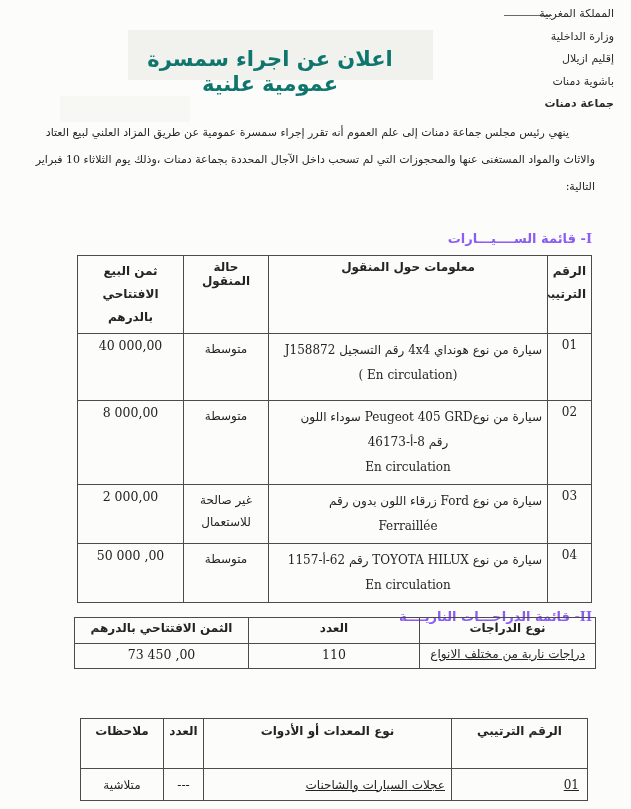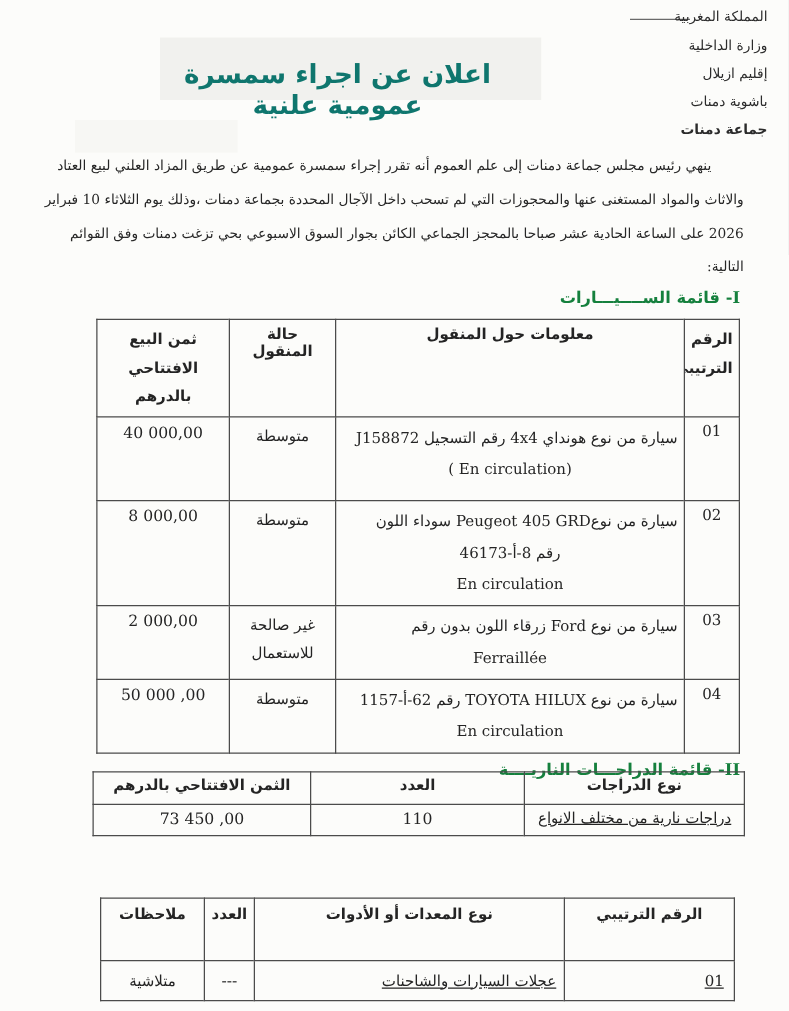--- a/index.html
+++ b/index.html
@@ -26,21 +26,21 @@
   }
 
   .intro{
     position:absolute;top:119px;right:36px;width:560px;z-index:1;
     direction:rtl;text-align:right;font-size:11px;line-height:27px;color:#262626;
   }
   .intro .line.first{text-indent:26px;}
 
   .sec-heading{
     position:absolute;right:39px;z-index:1;
-    direction:rtl;text-align:right;font-weight:bold;font-size:13px;color:#15803d;
+    direction:rtl;text-align:right;font-weight:bold;font-size:13px;color:#8b5cf6;
   }
   .sec-heading.h1{top:231px;}
   .sec-heading.h2{top:572px;margin-top:37px;}
   .sec-heading.h3{top:688px;}
 
   table{border-collapse:collapse;position:absolute;z-index:1;table-layout:fixed;
         font-size:12px;color:#242424;}
   td,th{border:1px solid #4b4b4b;vertical-align:top;padding:4px 5px;overflow:hidden;}
   th{font-weight:bold;text-align:center;}
 
@@ -76,21 +76,20 @@
     <div class="lh-line">إقليم ازيلال</div>
     <div class="lh-line">باشوية دمنات</div>
     <div class="lh-line lh-last">جماعة دمنات</div>
   </div>
 
   <div class="doc-title">اعلان عن اجراء سمسرة عمومية علنية</div>
 
   <div class="intro">
     <div class="line first">ينهي رئيس مجلس جماعة دمنات إلى علم العموم أنه تقرر إجراء سمسرة عمومية عن طريق المزاد العلني لبيع العتاد</div>
     <div class="line">والاثاث والمواد المستغنى عنها والمحجوزات التي لم تسحب داخل الآجال المحددة بجماعة دمنات ،وذلك يوم الثلاثاء 10 فبراير</div>
-    <div class="line">2026 على الساعة الحادية عشر صباحا بالمحجز الجماعي الكائن بجوار السوق الاسبوعي بحي تزغت دمنات وفق القوائم</div>
     <div class="line">التالية:</div>
   </div>
 
   <div class="sec-heading h1">I- قائمة الســــيـــارات</div>
 
   <table class="t-cars">
     <colgroup>
         <col style="width:44px">
         <col style="width:279px">
         <col style="width:85px">

